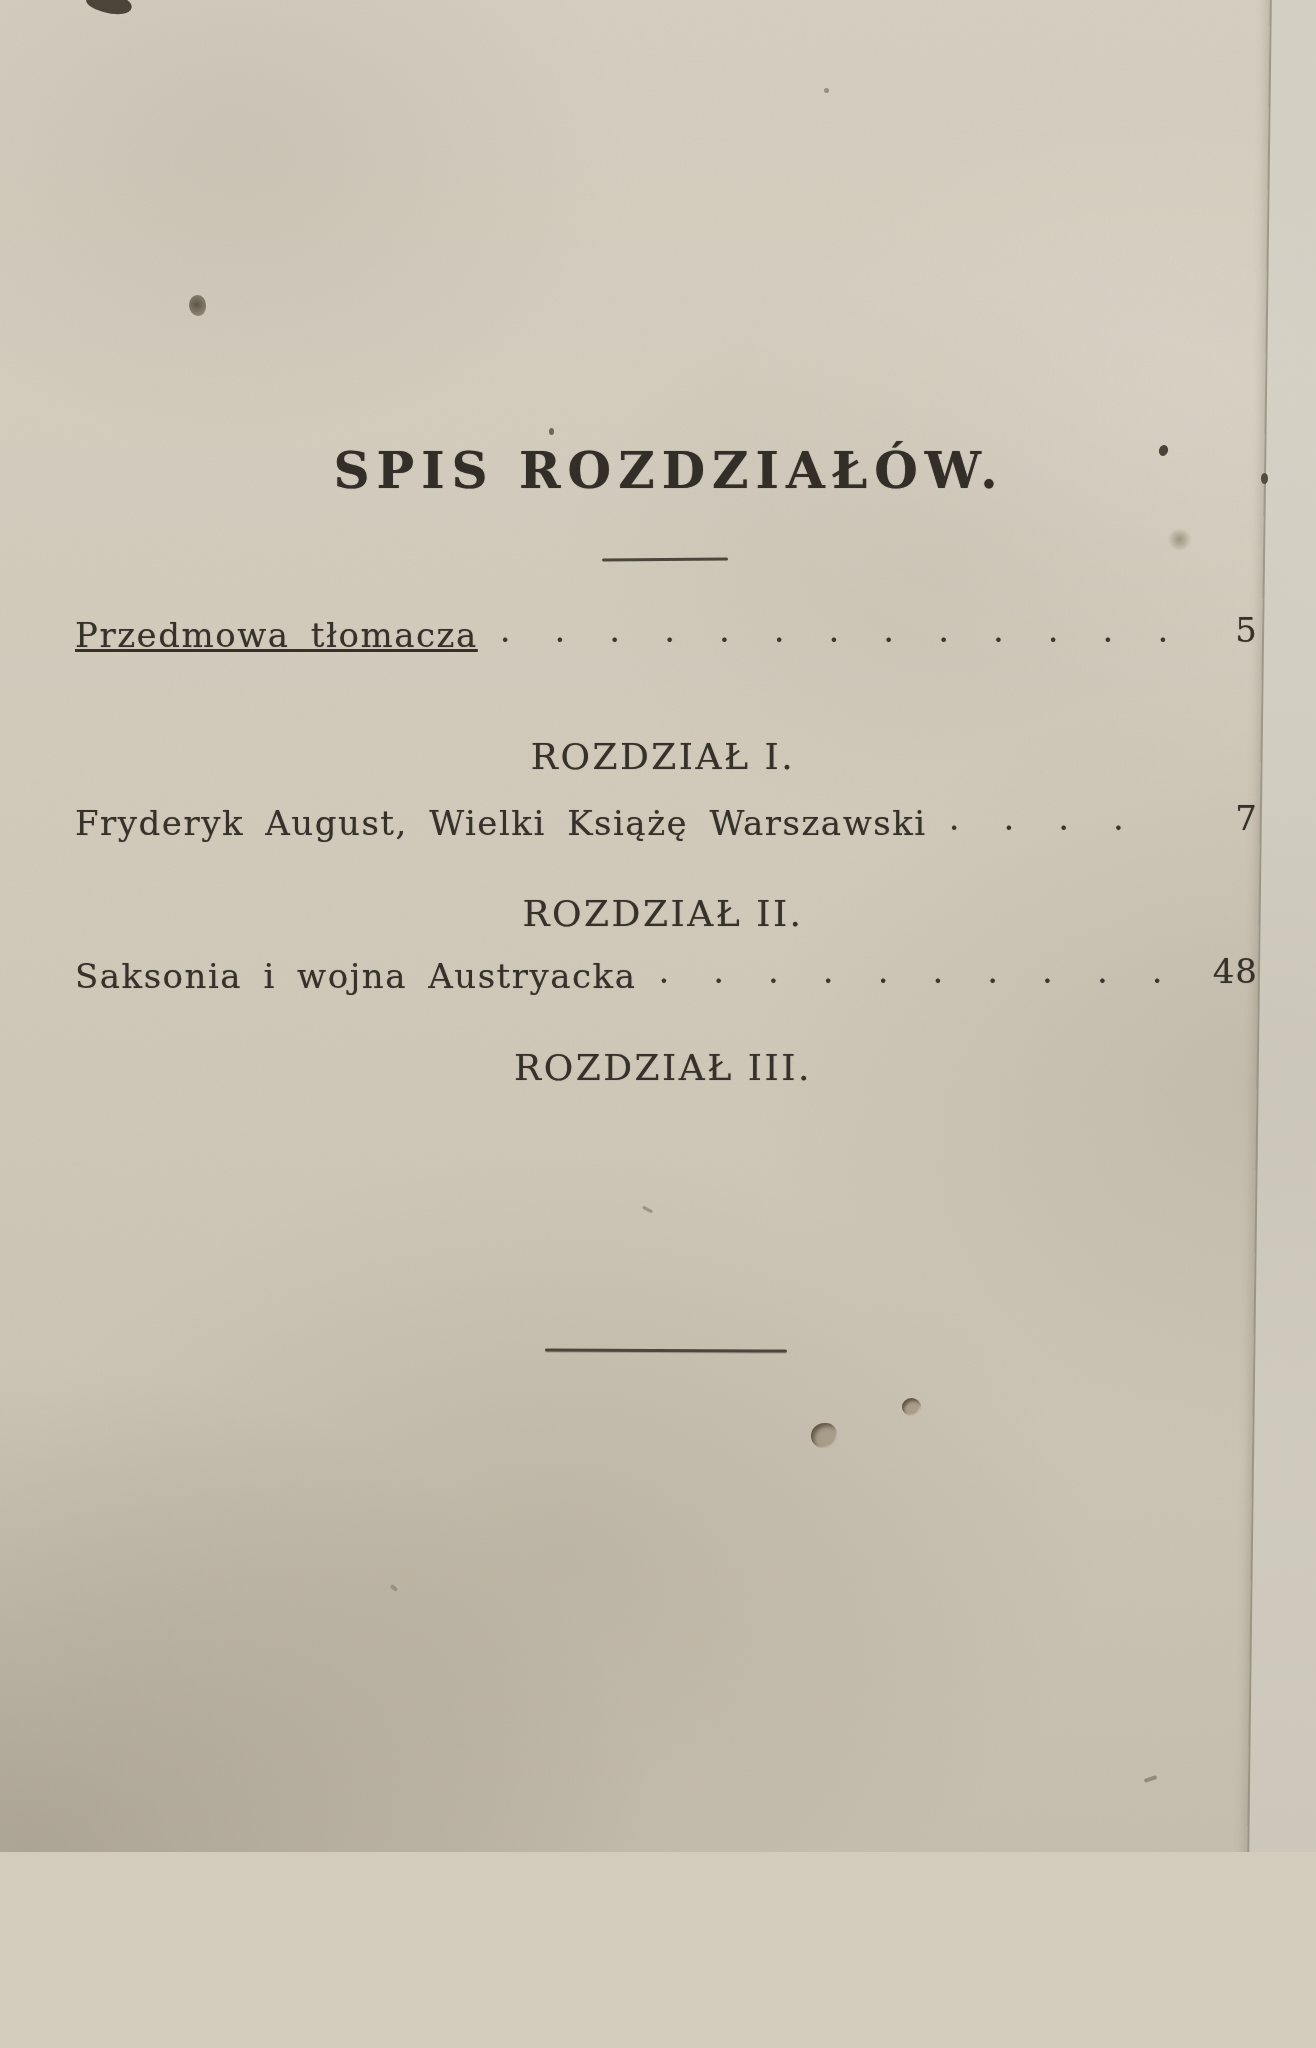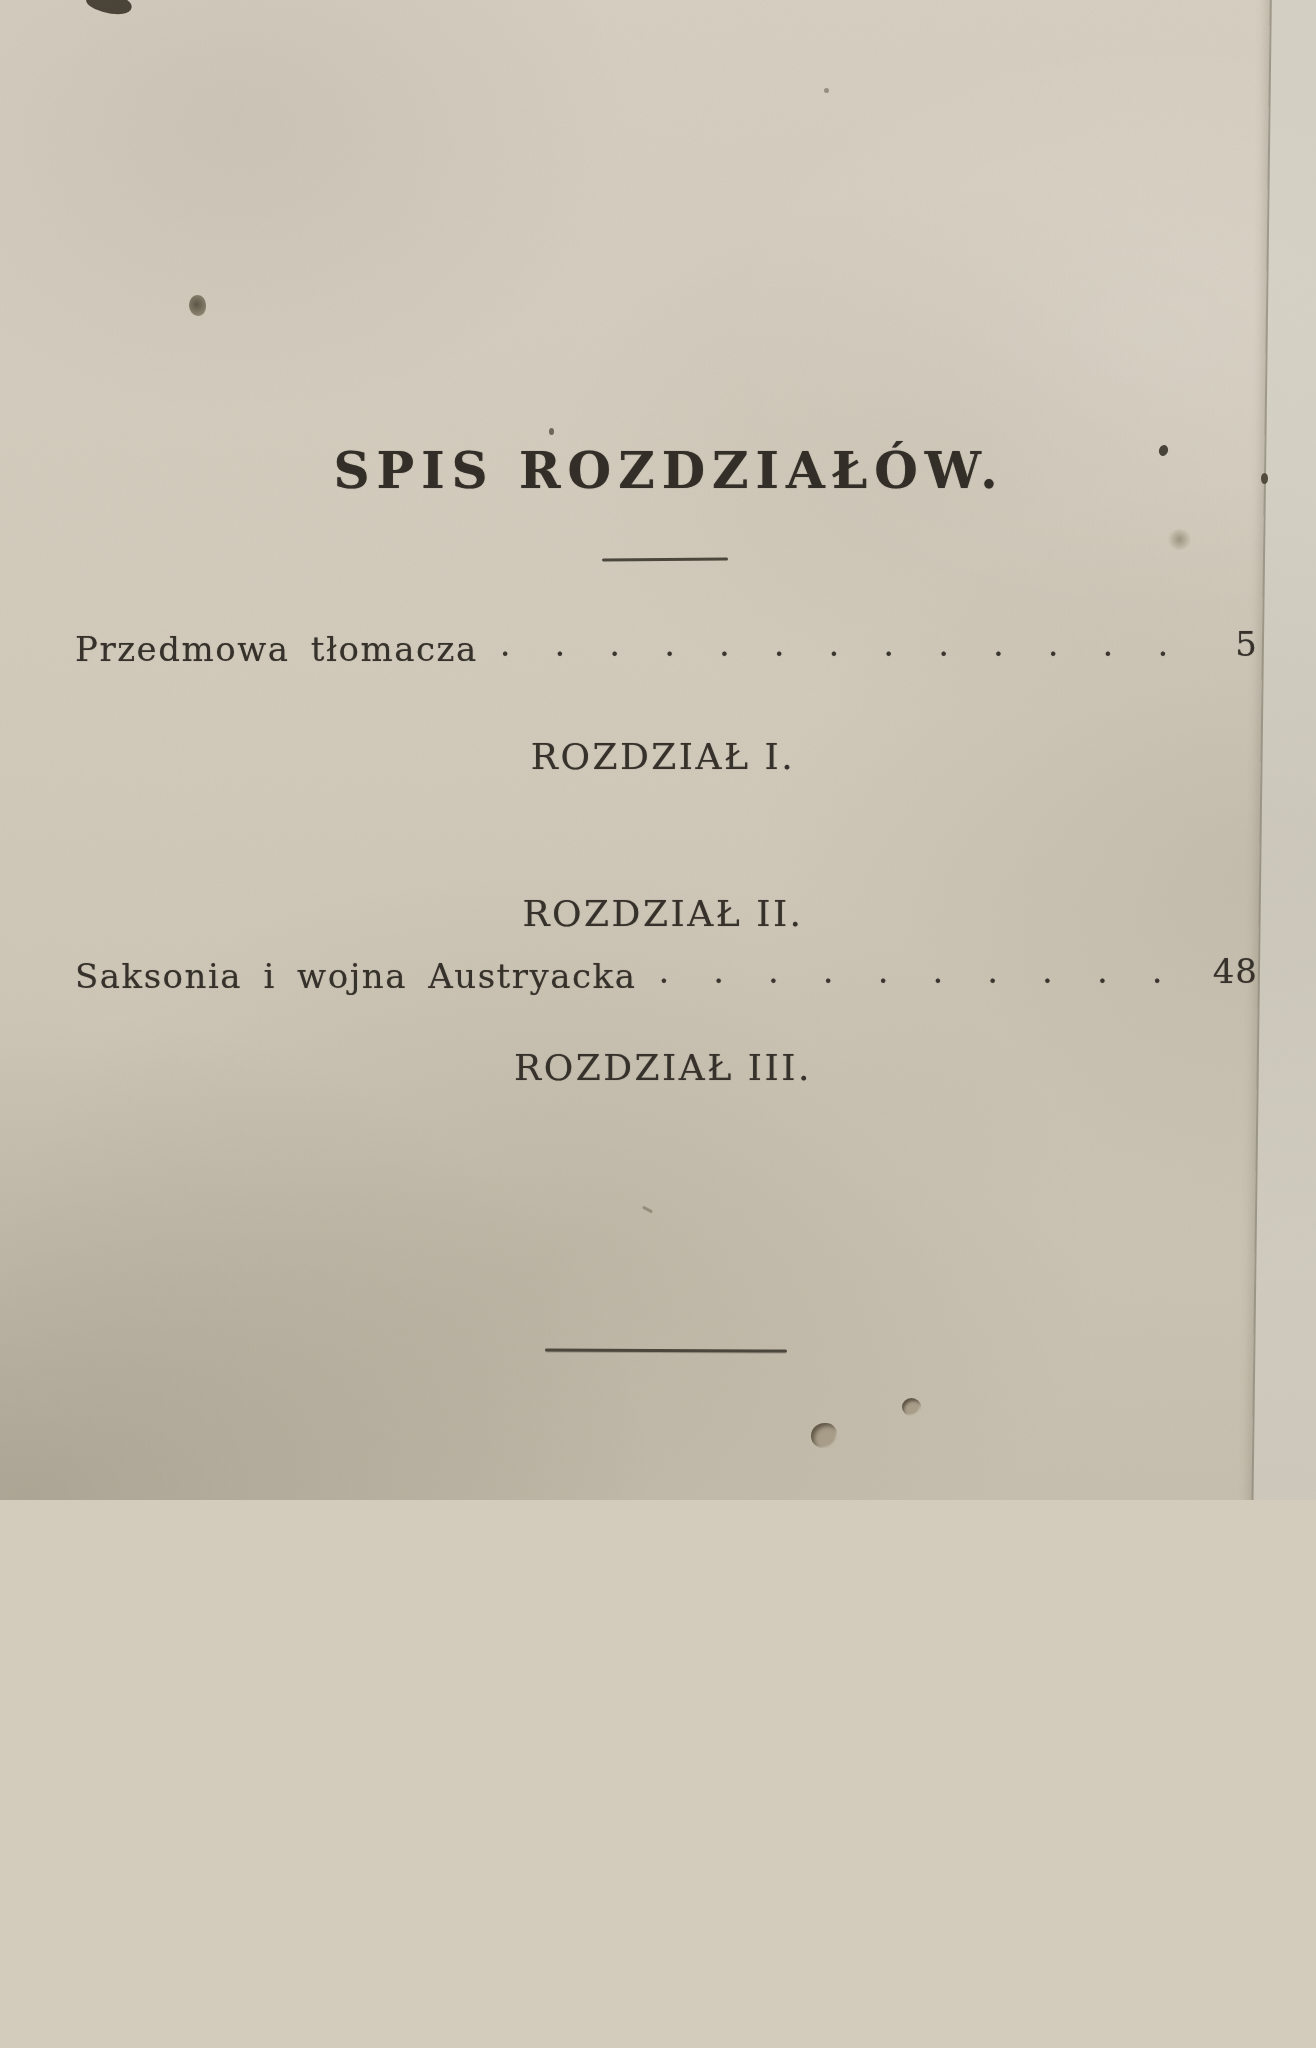--- a/index.html
+++ b/index.html
@@ -2,21 +2,21 @@
 <html><head>
 <meta charset="utf-8">
 <style>
   html,body{margin:0;padding:0;}
   body{
     width:1316px;height:2048px;overflow:hidden;
     font-family:"DejaVu Serif","Liberation Serif",serif;
     background:#d3ccbd;
   }
   .page{
-    position:absolute;left:0;top:0;width:1316px;height:1500px;overflow:hidden;
+    position:absolute;left:0;top:0;width:1316px;height:1852px;overflow:hidden;
     background:
       radial-gradient(900px 700px at 2% 100%, rgba(104,95,79,.28), rgba(104,95,79,0) 70%),
       radial-gradient(760px 560px at 42% 84%, rgba(118,108,90,.16), rgba(118,108,90,0) 72%),
       radial-gradient(680px 520px at 96% 58%, rgba(122,112,95,.14), rgba(122,112,95,0) 75%),
       radial-gradient(640px 420px at 88% 22%, rgba(255,255,252,.12), rgba(255,255,252,0) 70%),
       radial-gradient(560px 420px at 18% 8%, rgba(116,106,90,.10), rgba(116,106,90,0) 70%),
       radial-gradient(520px 360px at 72% 30%, rgba(120,110,92,.08), rgba(120,110,92,0) 75%),
       linear-gradient(180deg, #d6cfc1 0%, #d2cbbc 45%, #ccc5b5 78%, #c6beae 100%);
   }
   .grain{position:absolute;left:0;top:0;width:1316px;height:2048px;opacity:.55;pointer-events:none;}
@@ -46,21 +46,21 @@
   }
   .h-1{top:739px;}
   .h-2{top:896px;}
   .h-3{top:1050px;}
   .toc-entry{
     position:absolute;left:75px;right:58px;height:44px;
     font-size:34px;color:#36322b;line-height:1;
     letter-spacing:1.5px;word-spacing:9px;white-space:nowrap;overflow:hidden;
     text-shadow:0 0 1px rgba(54,50,43,.45);
   }
-  .e-0{top:627px;}
+  .e-0{top:613px;text-decoration:underline;}
   .e-1{top:801px;}
   .e-2{top:954px;}
   .e-3{top:1111px;}
   .leader{
     display:inline-block;margin-left:22px;
     letter-spacing:44px;word-spacing:0;
     color:#3a362f;overflow:hidden;vertical-align:baseline;
   }
   .entry-page{position:absolute;right:0;top:0;letter-spacing:1px;}
   .speck{position:absolute;pointer-events:none;}
@@ -107,20 +107,24 @@
 
   <h1 class="title">SPIS ROZDZIAŁÓW.</h1>
   <div class="rule rule-top"></div>
 
   <div class="toc-entry e-0">
     <span>Przedmowa tłomacza</span><span class="leader">.............</span>
     <span class="entry-page">5</span>
   </div>
 
   <h2 class="chapter-heading h-1">ROZDZIAŁ I.</h2>
+  <div class="toc-entry e-1">
+    <span>Fryderyk August, Wielki Książę Warszawski</span><span class="leader">....</span>
+    <span class="entry-page">7</span>
+  </div>
 
   <h2 class="chapter-heading h-2">ROZDZIAŁ II.</h2>
   <div class="toc-entry e-2">
     <span>Saksonia i wojna Austryacka</span><span class="leader">..........</span>
     <span class="entry-page">48</span>
   </div>
 
   <h2 class="chapter-heading h-3">ROZDZIAŁ III.</h2>
 
   <div class="rule rule-bottom"></div>

